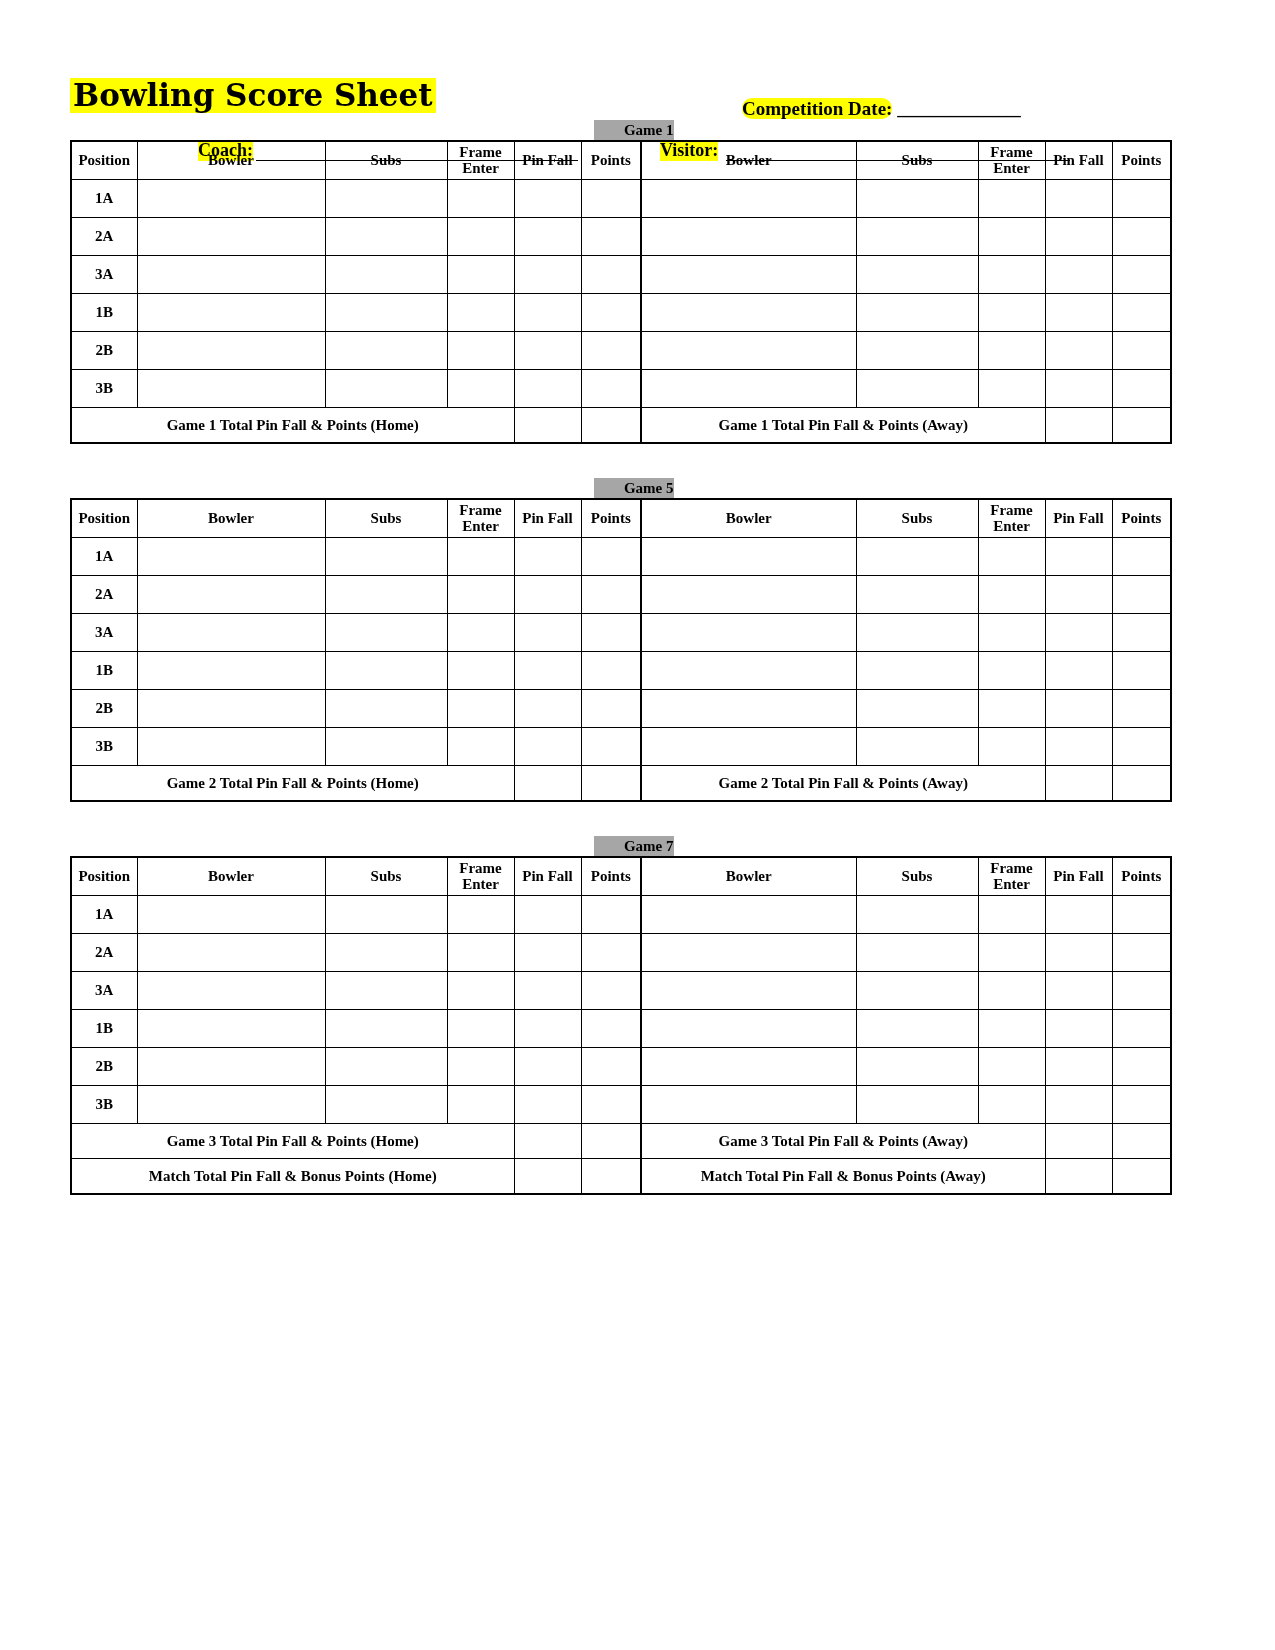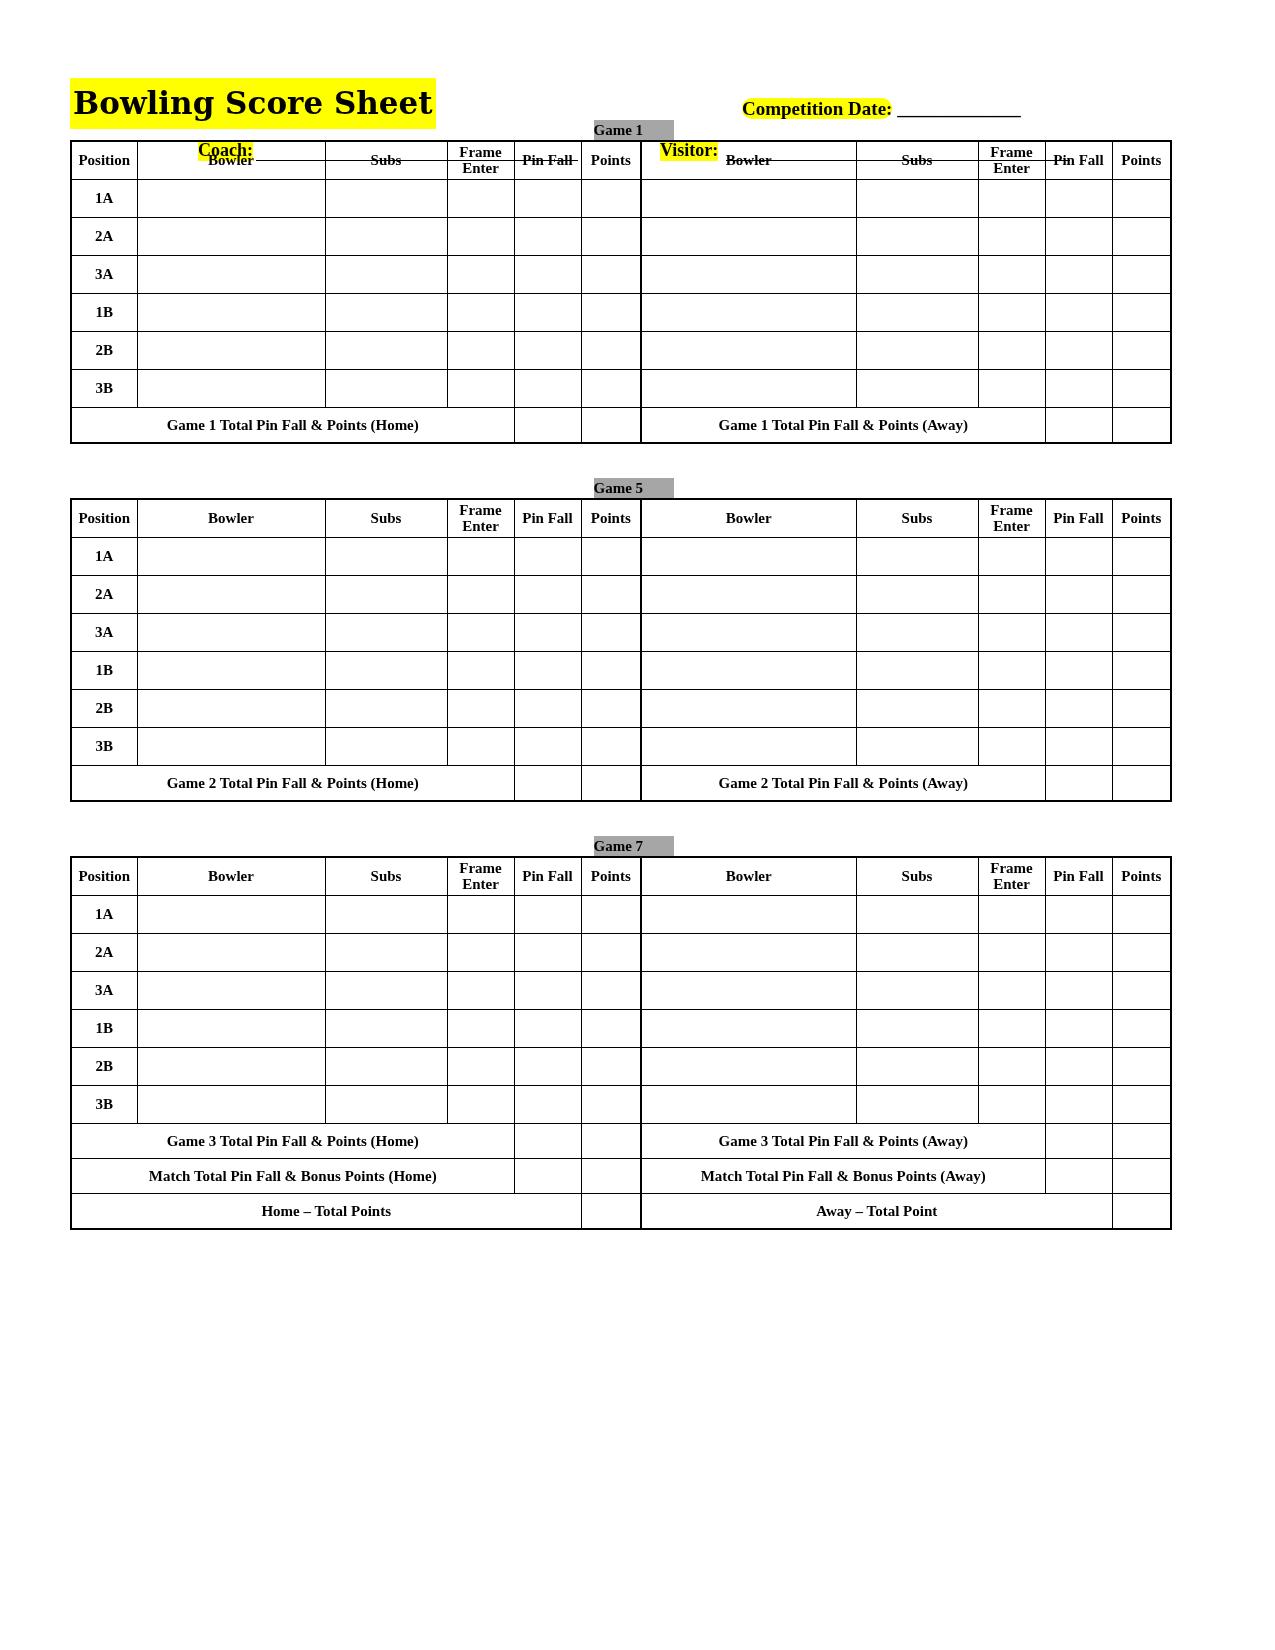--- a/index.html
+++ b/index.html
@@ -30,21 +30,21 @@
   }
   .title {
     position: absolute;
     left: 70px;
     top: 78px;
     font-family: "DejaVu Serif", serif;
     font-weight: bold;
     font-size: 31px;
     background: #ffff00;
     line-height: 1.12;
-    padding: 8px 3px;
+    padding: 0 3px;
     white-space: nowrap;
   }
   .comp-date {
     position: absolute;
     left: 742px;
     top: 98px;
     font-weight: bold;
     font-size: 19px;
     white-space: nowrap;
   }
@@ -79,21 +79,21 @@
     width: 344px;
     border-bottom: 1.6px solid #000;
   }
 
   
   .game-block { position: relative; margin: 0 0 0 0; }
   .game-tag {
     position: relative;
     width: 80px;
     margin: 0 auto;
-    text-align: left;
+    text-align: right;
     background: #a6a6a6;
     font-weight: bold;
     font-size: 15px;
     line-height: 20px;
     left: -4px;
   }
   table.score {
     border-collapse: collapse;
     table-layout: fixed;
     margin-left: 70px;
@@ -557,24 +557,18 @@
         <td class="blank"></td>
       </tr>
       <tr class="total">
         <td class="total-label" colspan="4">Match Total Pin Fall &amp; Bonus Points (Home)</td>
         <td class="blank"></td>
         <td class="blank sep-right"></td>
         <td class="total-label sep-left" colspan="3">Match Total Pin Fall &amp; Bonus Points (Away)</td>
         <td class="blank"></td>
         <td class="blank"></td>
       </tr>
-      <tr class="total">
-        <td class="total-label-right" colspan="5">Home – Total Points</td>
-        <td class="blank sep-right"></td>
-        <td class="total-label-right sep-left" colspan="4">Away – Total Point</td>
-        <td class="blank"></td>
-      </tr>
     </tbody>
       </table>
   </div>
 
 
 </div>
 
 </body></html>

